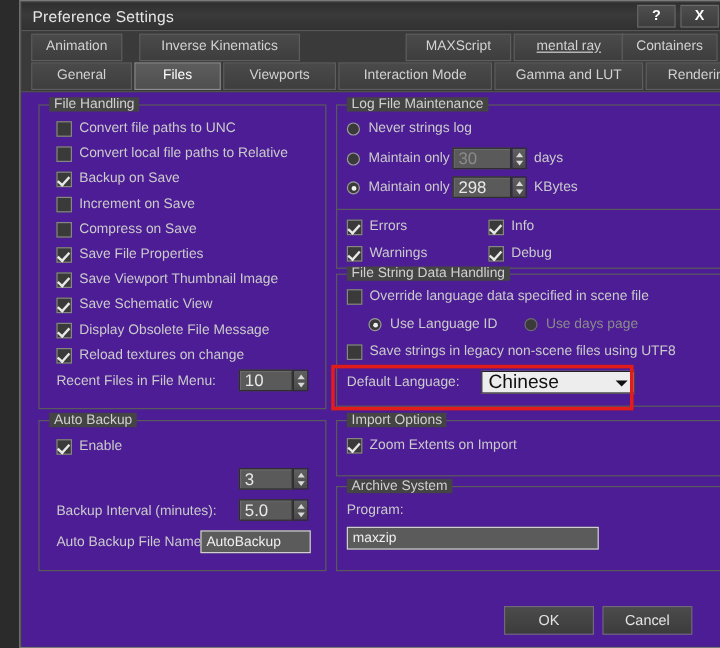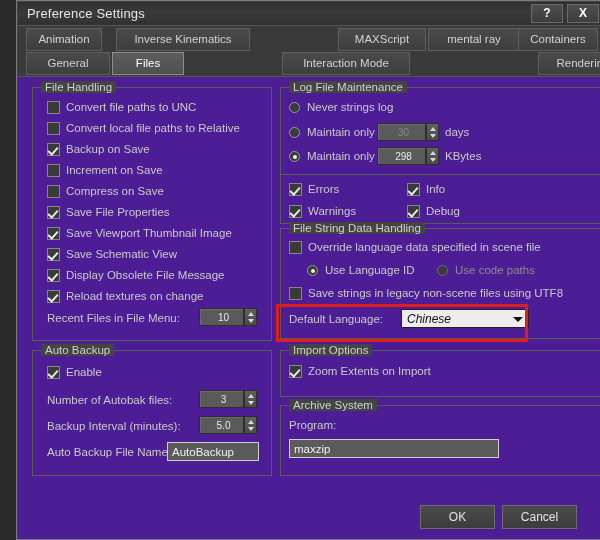--- a/index.html
+++ b/index.html
@@ -154,25 +154,24 @@
 
   
   .spin { position: absolute; height: 18px; }
   .spin-field {
     position: absolute; left: 0; top: 0;
     height: 18px;
     background: #5a5a5a;
     border: 1px solid #2e2e2e;
     box-shadow: inset 1px 1px 0 #6b6b6b;
     color: #e8e8e8;
-    font-size: 10px;
+    font-size: 14px;
     padding: 1px 0 0 4px;
     line-height: 15px;
     overflow: hidden;
-    text-align: center;
   }
   .spin-field.dim { color: #8b8b8b; }
   .spin-btns {
     position: absolute; top: 0;
     width: 13px; height: 18px;
     background: linear-gradient(to bottom,#606060,#4a4a4a);
     border: 1px solid #2e2e2e;
     cursor: pointer;
   }
   .spin-btns .ar {
@@ -199,23 +198,22 @@
 
   
   .combo {
     position: absolute; height: 19px;
     background: #ededed;
     border: 1px solid #222;
     cursor: pointer;
   }
   .combo-text {
     position: absolute; left: 5px; top: 2px;
-    font-size: 12px; color: #111;
+    font-size: 16px; color: #111;
     line-height: 14px;
-    font-style: italic;
   }
   .combo-arrow {
     position: absolute; right: 5px; top: 7px;
     width: 0; height: 0;
     border-left: 5px solid transparent;
     border-right: 5px solid transparent;
     border-top: 5px solid #111;
   }
 
   
@@ -255,28 +253,30 @@
     <div id="title-text">Preference Settings</div>
     <div class="title-btn" id="btn-help">?</div>
     <div class="title-btn" id="btn-close">X</div>
   </div>
 
   <div id="tabstrip">
     <div class="tabrow" id="tabrow-1">
         <div class="tab" style="left: 8px; width: 76px;">Animation</div>
         <div class="tab" style="left: 98px; width: 134px;">Inverse Kinematics</div>
         <div class="tab" style="left: 320px; width: 88px;">MAXScript</div>
-        <div class="tab" style="left: 410px; width: 92px;">mental ray</div>
+        <div class="tab" style="left: 410px; width: 92px; text-decoration: underline;">mental ray</div>
         <div class="tab" style="left: 500px; width: 80px;">Containers</div>
         <div class="tab" style="left: 590px; width: 58px;">Help</div>
       </div>
     <div class="tabrow" id="tabrow-2">
         <div class="tab" style="left: 8px; width: 84px;">General</div>
         <div class="tab active" style="left: 94px; width: 72px;">Files</div>
+        <div class="tab" style="left: 168px; width: 94px;">Viewports</div>
         <div class="tab" style="left: 264px; width: 128px;">Interaction Mode</div>
+        <div class="tab" style="left: 394px; width: 124px;">Gamma and LUT</div>
         <div class="tab" style="left: 520px; width: 90px;">Rendering</div>
       </div>
   </div>
 
   <div id="body">
 
     <div class="group" style="left:14px; top:10px; width:240px; height:254px;">
       <div class="group-title">File Handling</div>
       <div id="fh-checks">
           <div class="chk-row" style="left: 14px; top: 12px;">
@@ -331,21 +331,20 @@
     </div>
 
     <div class="group" style="left:14px; top:273px; width:240px; height:126px;">
       <div class="group-title">Auto Backup</div>
 
       <div class="chk-row" style="left:14px; top:14px;">
         <div class="chk-box on"></div>
         <div class="chk-label">Enable</div>
       </div>
 
-      <div class="lbl" style="left:14px; top:43px;">Number of Autobak files:</div>
       <div class="spin" style="left:166px; top:39px; width:58px;">
         <div class="spin-field" style="width:45px;">3</div>
         <div class="spin-btns" style="left:45px;">
           <div class="ar up"></div>
           <div class="ar down"></div>
         </div>
       </div>
 
       <div class="lbl" style="left:14px; top:69px;">Backup Interval (minutes):</div>
       <div class="spin" style="left:166px; top:65px; width:58px;">
@@ -423,21 +422,21 @@
         <div class="chk-box"></div>
         <div class="chk-label">Override language data specified in scene file</div>
       </div>
 
       <div class="rad-row" style="left:26px; top:34px;">
         <div class="rad-box on"></div>
         <div class="rad-label">Use Language ID</div>
       </div>
       <div class="rad-row" style="left:156px; top:34px;">
         <div class="rad-box dim"></div>
-        <div class="rad-label dim">Use code paths</div>
+        <div class="rad-label dim">Use days page</div>
       </div>
 
       <div class="chk-row" style="left:8px; top:57px;">
         <div class="chk-box"></div>
         <div class="chk-label">Save strings in legacy non-scene files using UTF8</div>
       </div>
 
       <div class="lbl" style="left:8px; top:84px;">Default Language:</div>
       <div class="combo" style="left:120px; top:80px; width:128px;">
         <div class="combo-text">Chinese</div>

